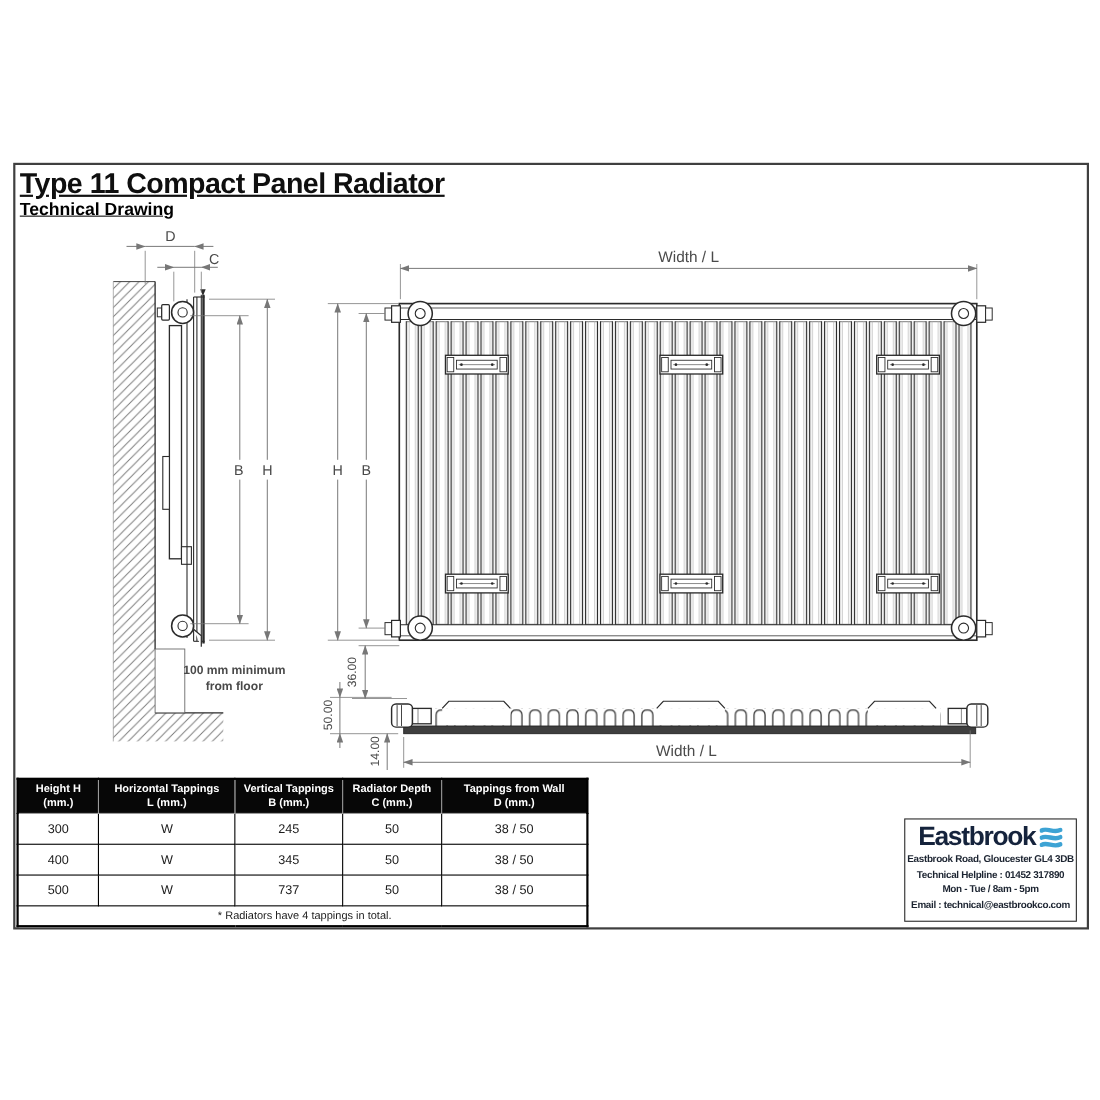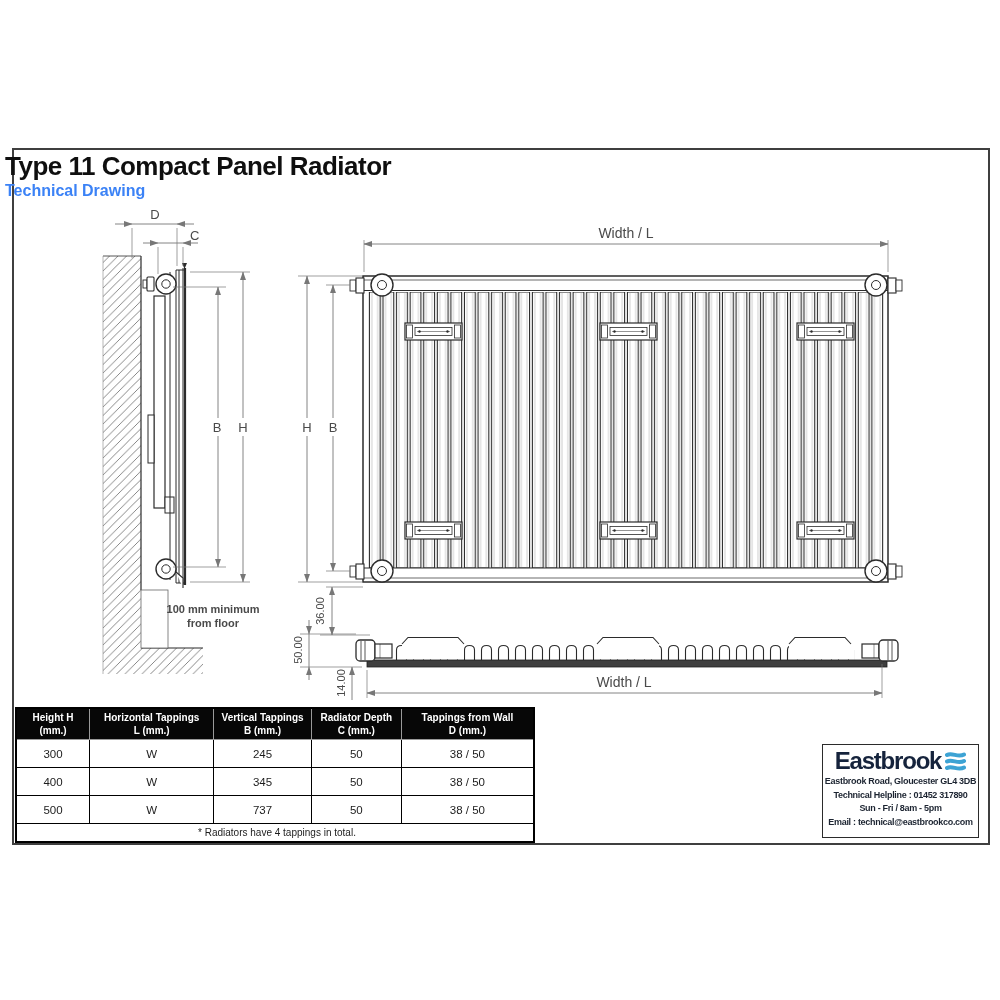--- a/index.html
+++ b/index.html
@@ -1,22 +1,22 @@
 <!DOCTYPE html>
 <html><head>
 <meta charset="utf-8">
 <style>
   html,body{margin:0;padding:0;background:#fff;}
   body{width:1000px;height:1000px;position:relative;overflow:hidden;
        font-family:"Liberation Sans","DejaVu Sans",sans-serif;color:#111;}
   .frame{position:absolute;left:12px;top:148px;width:974px;height:693px;
          border:2px solid #3f3f3f;background:#fff;}
-  .title-block{position:absolute;left:5px;top:152px;}
+  .title-block{position:absolute;left:18px;top:152px;text-decoration:underline;}
   .title-block h1{margin:0;font-size:26px;font-weight:bold;letter-spacing:-0.5px;color:#0f0f0f;line-height:1.15;}
-  .title-block h2{margin:0;font-size:16px;font-weight:bold;color:#3b82f6;line-height:1.1;}
+  .title-block h2{margin:0;font-size:16px;font-weight:bold;color:#000000;line-height:1.1;}
   svg.drawing{position:absolute;left:0;top:0;}
   svg.drawing text{font-family:"Liberation Sans","DejaVu Sans",sans-serif;fill:#4a4a4a;}
   .dimtext{font-size:13px;}
   .widthtext{font-size:14px;fill:#3d3d3d;}
   .rottext{font-size:11px;fill:#555;}
   .floortext{font-size:11px;font-weight:bold;fill:#222;}
 
   table.dims{position:absolute;left:15px;top:707px;width:520px;border-collapse:collapse;
              table-layout:fixed;border:2px solid #000;background:#fff;}
   table.dims th{background:#070707;color:#fff;font-size:10px;font-weight:bold;
@@ -359,15 +359,15 @@
   <div class="logo-row">
     <span class="logo-text" style="color:#15233c;">Eastbrook</span>
     <svg width="21" height="19" viewBox="0 0 21 19">
       <path d="M2,3 C7,0 13,6 19,2.5" stroke="#3da3d4" stroke-width="4" fill="none" stroke-linecap="round"></path>
       <path d="M2,9.5 C7,6.5 13,12.5 19,9" stroke="#3da3d4" stroke-width="4" fill="none" stroke-linecap="round"></path>
       <path d="M2,16 C7,13 13,19 19,15.5" stroke="#3da3d4" stroke-width="4" fill="none" stroke-linecap="round"></path>
     </svg>
   </div>
   <div class="co-line">Eastbrook Road, Gloucester GL4 3DB</div>
   <div class="co-line">Technical Helpline : 01452 317890</div>
-  <div class="co-line">Sun - Fri / 8am - 5pm</div>
+  <div class="co-line">Mon - Tue / 8am - 5pm</div>
   <div class="co-line">Email : technical@eastbrookco.com</div>
 </div>
 
 </body></html>

